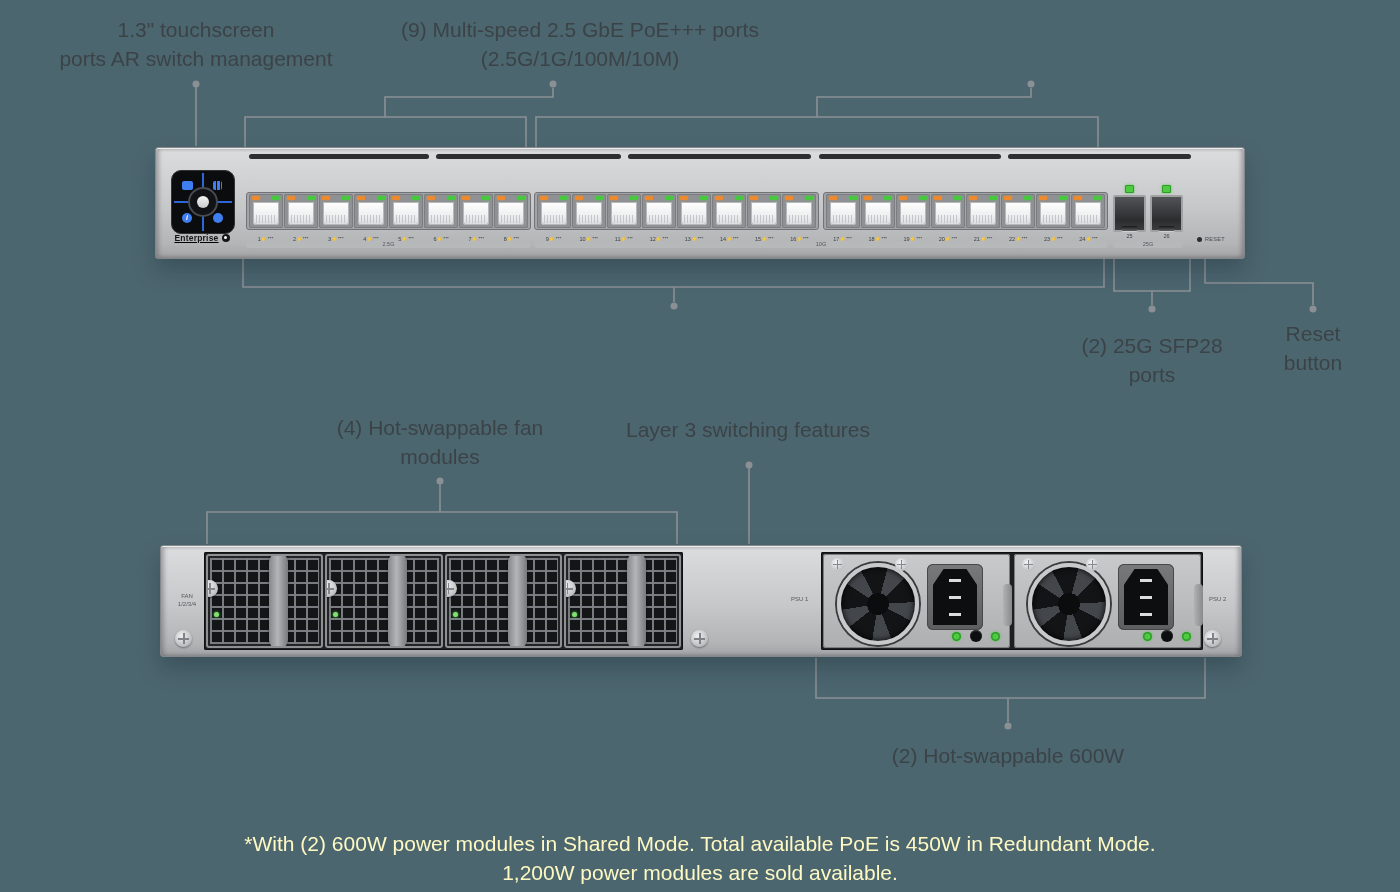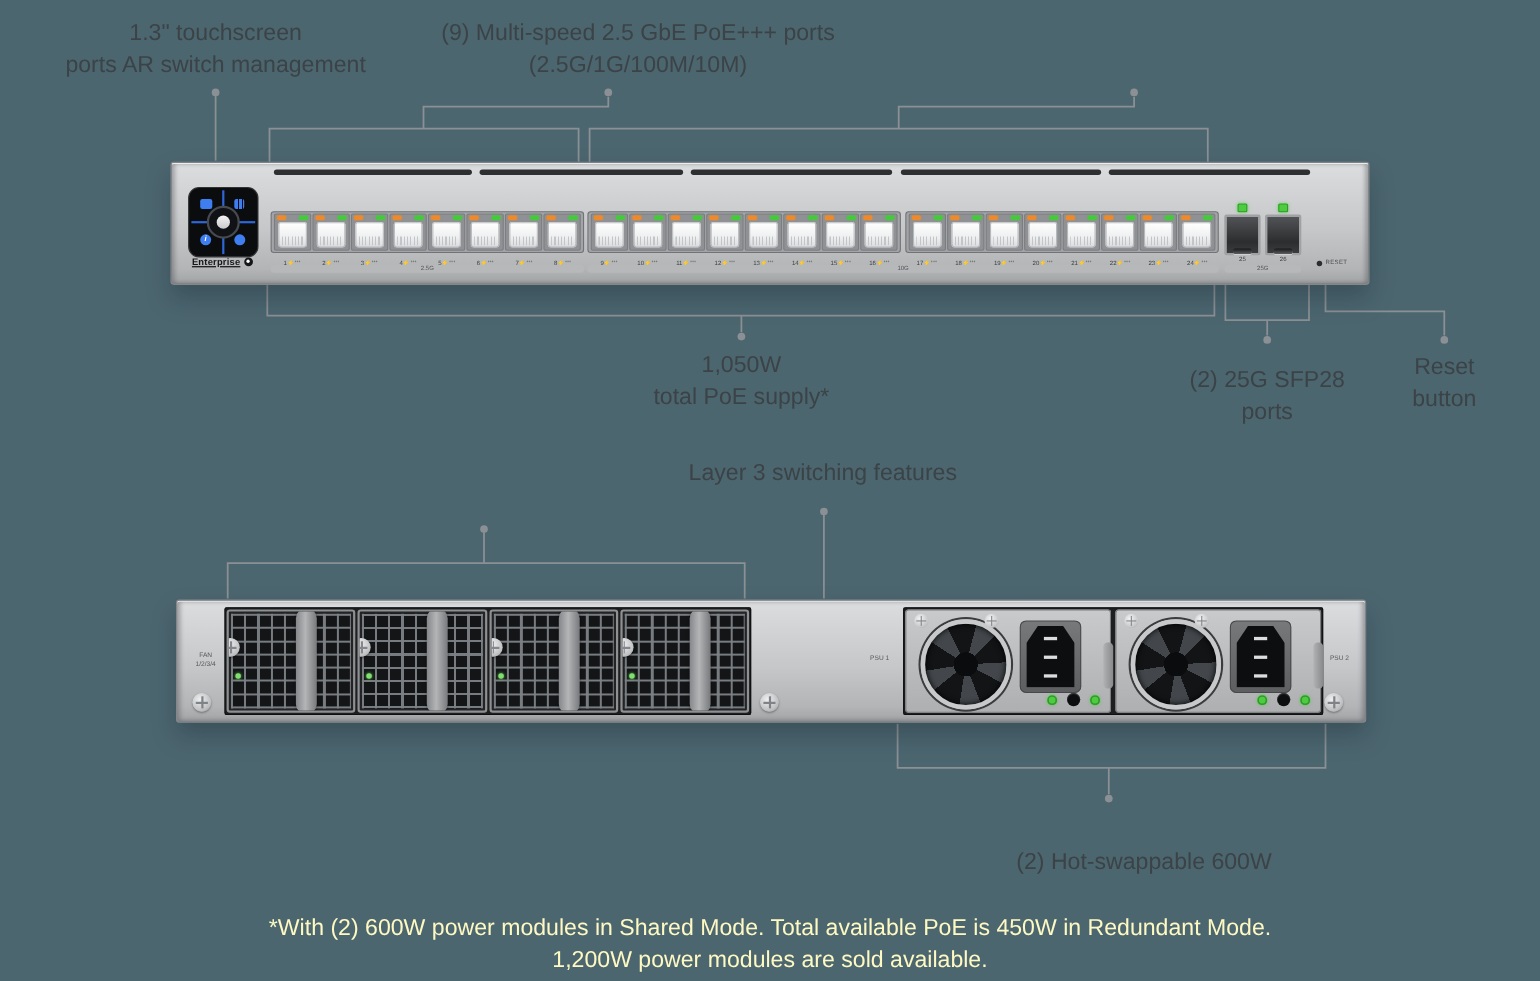--- a/index.html
+++ b/index.html
@@ -177,36 +177,36 @@
   </svg>
 
   <div class="co" style="left:196px;top:16px;">
     <div>1.3" touchscreen</div>
     <div>ports AR switch management</div>
   </div>
   <div class="co" style="left:580px;top:16px;">
     <div>(9) Multi-speed 2.5 GbE PoE+++ ports</div>
     <div>(2.5G/1G/100M/10M)</div>
   </div>
-  <div class="co" style="left:674px;top:318px;">
-    <div>1,050W</div>
-    <div>total PoE supply*</div>
-  </div>
   <div class="co" style="left:1152px;top:332px;">
     <div>(2) 25G SFP28</div>
     <div>ports</div>
   </div>
   <div class="co" style="left:1313px;top:320px;">
     <div>Reset</div>
     <div>button</div>
   </div>
+  <div class="co" style="left:440px;top:414px;">
+    <div>(4) Hot-swappable fan</div>
+    <div>modules</div>
+  </div>
   <div class="co" style="left:748px;top:416px;">
     <div>Layer 3 switching features</div>
   </div>
-  <div class="co" style="left:1008px;top:770px;margin-left:32px;">
+  <div class="co" style="left:1008px;top:742px;">
     <div>(2) Hot-swappable 600W</div>
   </div>
   <div class="footnote" style="left:700px;top:829px;">
     <div>*With (2) 600W power modules in Shared Mode. Total available PoE is 450W in Redundant Mode.</div>
     <div>1,200W power modules are sold available.</div>
   </div>
 
   <div class="chassis front">
     <div class="vent" style="left:93px;width:180px;"></div>
     <div class="vent" style="left:280px;width:185px;"></div>

